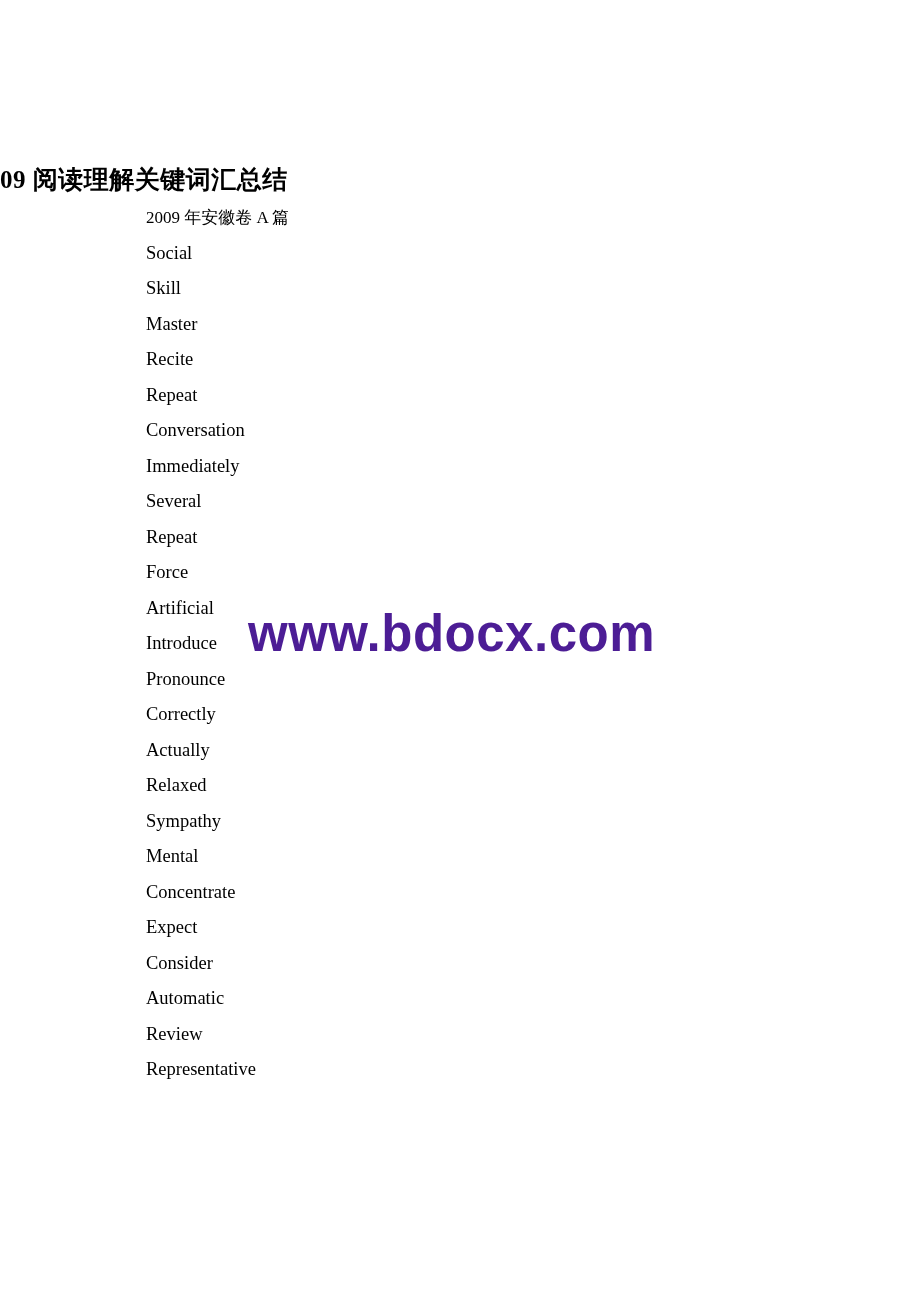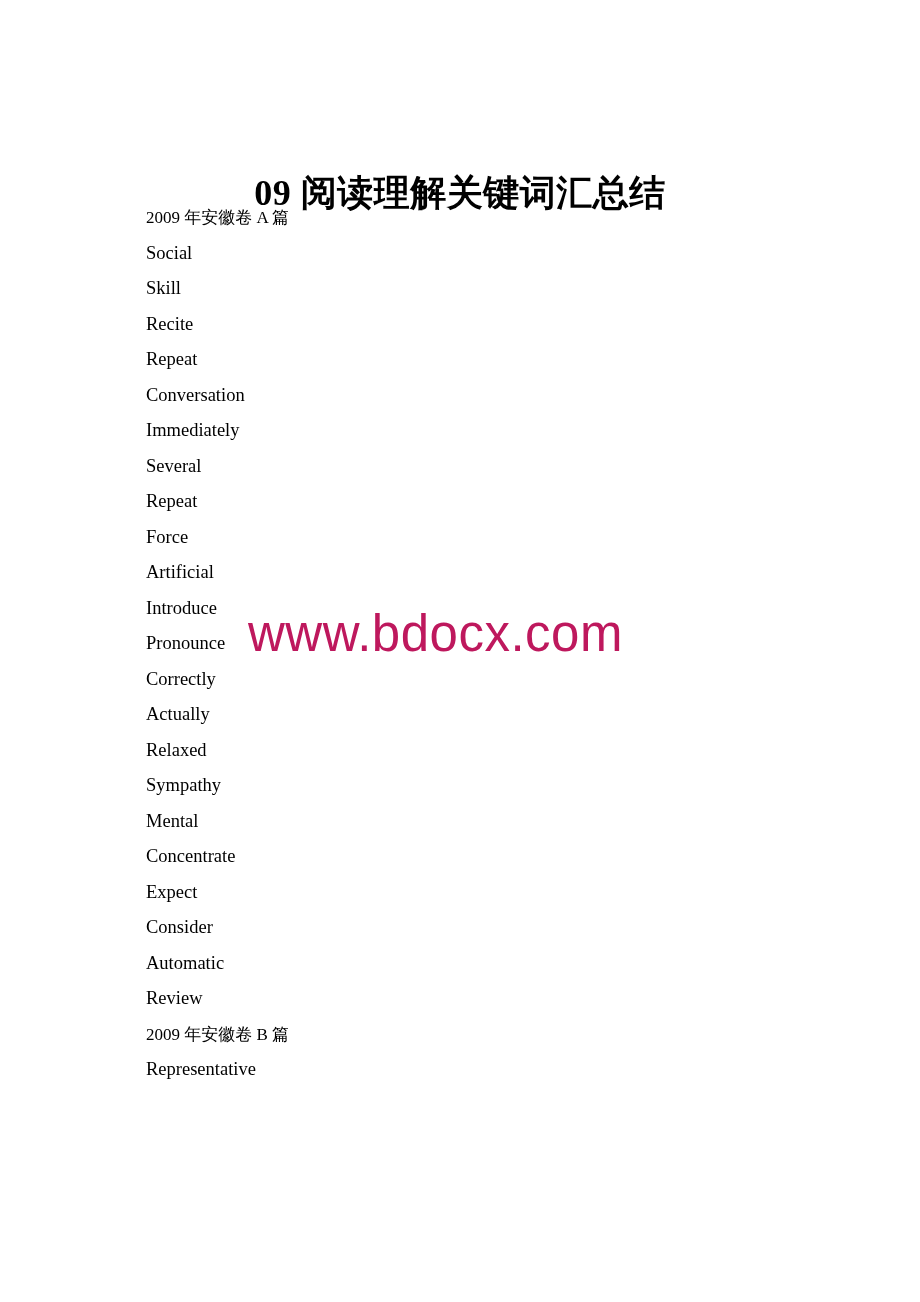--- a/index.html
+++ b/index.html
@@ -18,40 +18,39 @@
     color: #000000;
   }
 
   
   .watermark {
     position: absolute;
     left: 248px;
     top: 604px;
     font-family: "Liberation Sans", "DejaVu Sans", sans-serif;
     font-size: 51px;
-    font-weight: 400;
+    font-weight: 700;
     letter-spacing: 0.5px;
-    color: #be185d;
+    color: #4c1d95;
     white-space: nowrap;
     user-select: none;
     z-index: 0;
   }
 
   .content {
     position: relative;
     z-index: 1;
   }
 
   .doc-title {
     position: absolute;
     left: 0;
     top: 148px;
     width: 920px;
-    text-align: center;
-    font-size: 36px;
+    font-size: 25px;
     font-weight: bold;
     letter-spacing: 0.5px;
     line-height: 1.2;
   }
 
   .lines {
     position: absolute;
     left: 146px;
     top: 200px;
     width: 700px;
@@ -76,38 +75,38 @@
   <div class="watermark">www.bdocx.com</div>
 
   <div class="content">
 
     <h1 class="doc-title">09 阅读理解关键词汇总结</h1>
 
     <div class="lines">
         <div class="line cjk">2009 年安徽卷 A 篇</div>
         <div class="line">Social</div>
         <div class="line">Skill</div>
+        <div class="line">Master</div>
         <div class="line">Recite</div>
         <div class="line">Repeat</div>
         <div class="line">Conversation</div>
         <div class="line">Immediately</div>
         <div class="line">Several</div>
         <div class="line">Repeat</div>
         <div class="line">Force</div>
         <div class="line">Artificial</div>
         <div class="line">Introduce</div>
         <div class="line">Pronounce</div>
         <div class="line">Correctly</div>
         <div class="line">Actually</div>
         <div class="line">Relaxed</div>
         <div class="line">Sympathy</div>
         <div class="line">Mental</div>
         <div class="line">Concentrate</div>
         <div class="line">Expect</div>
         <div class="line">Consider</div>
         <div class="line">Automatic</div>
         <div class="line">Review</div>
-        <div class="line cjk">2009 年安徽卷 B 篇</div>
         <div class="line">Representative</div>
       </div>
 
   </div>
 </div>
 
 </body></html>

